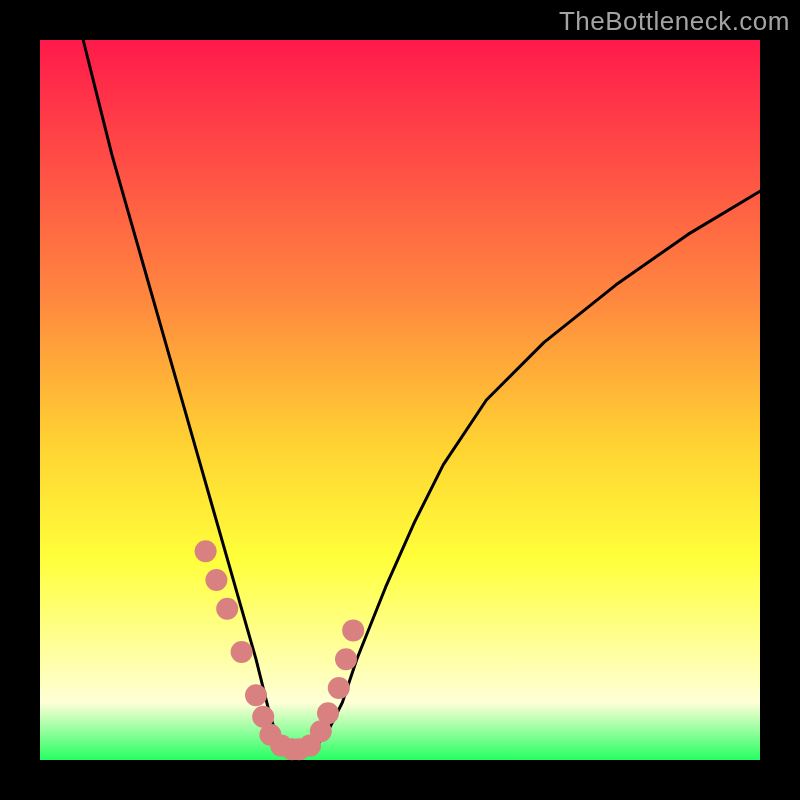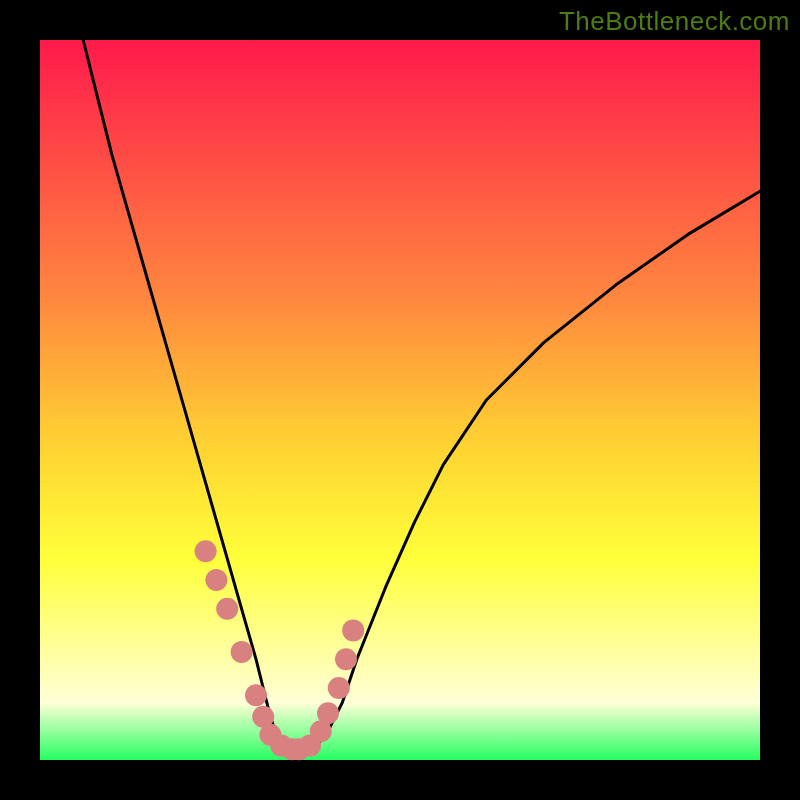--- a/index.html
+++ b/index.html
@@ -14,21 +14,21 @@
   .frame {
     position: relative;
     width: 800px;
     height: 800px;
     background: #000;
   }
   .watermark {
     position: absolute;
     top: 6px;
     right: 10px;
-    color: #4d7c0f;
+    color: #a3a3a3;
     font-size: 26px;
     font-weight: 500;
     letter-spacing: 0.5px;
     z-index: 5;
   }
   svg.chart {
     position: absolute;
     top: 0;
     left: 0;
   }

